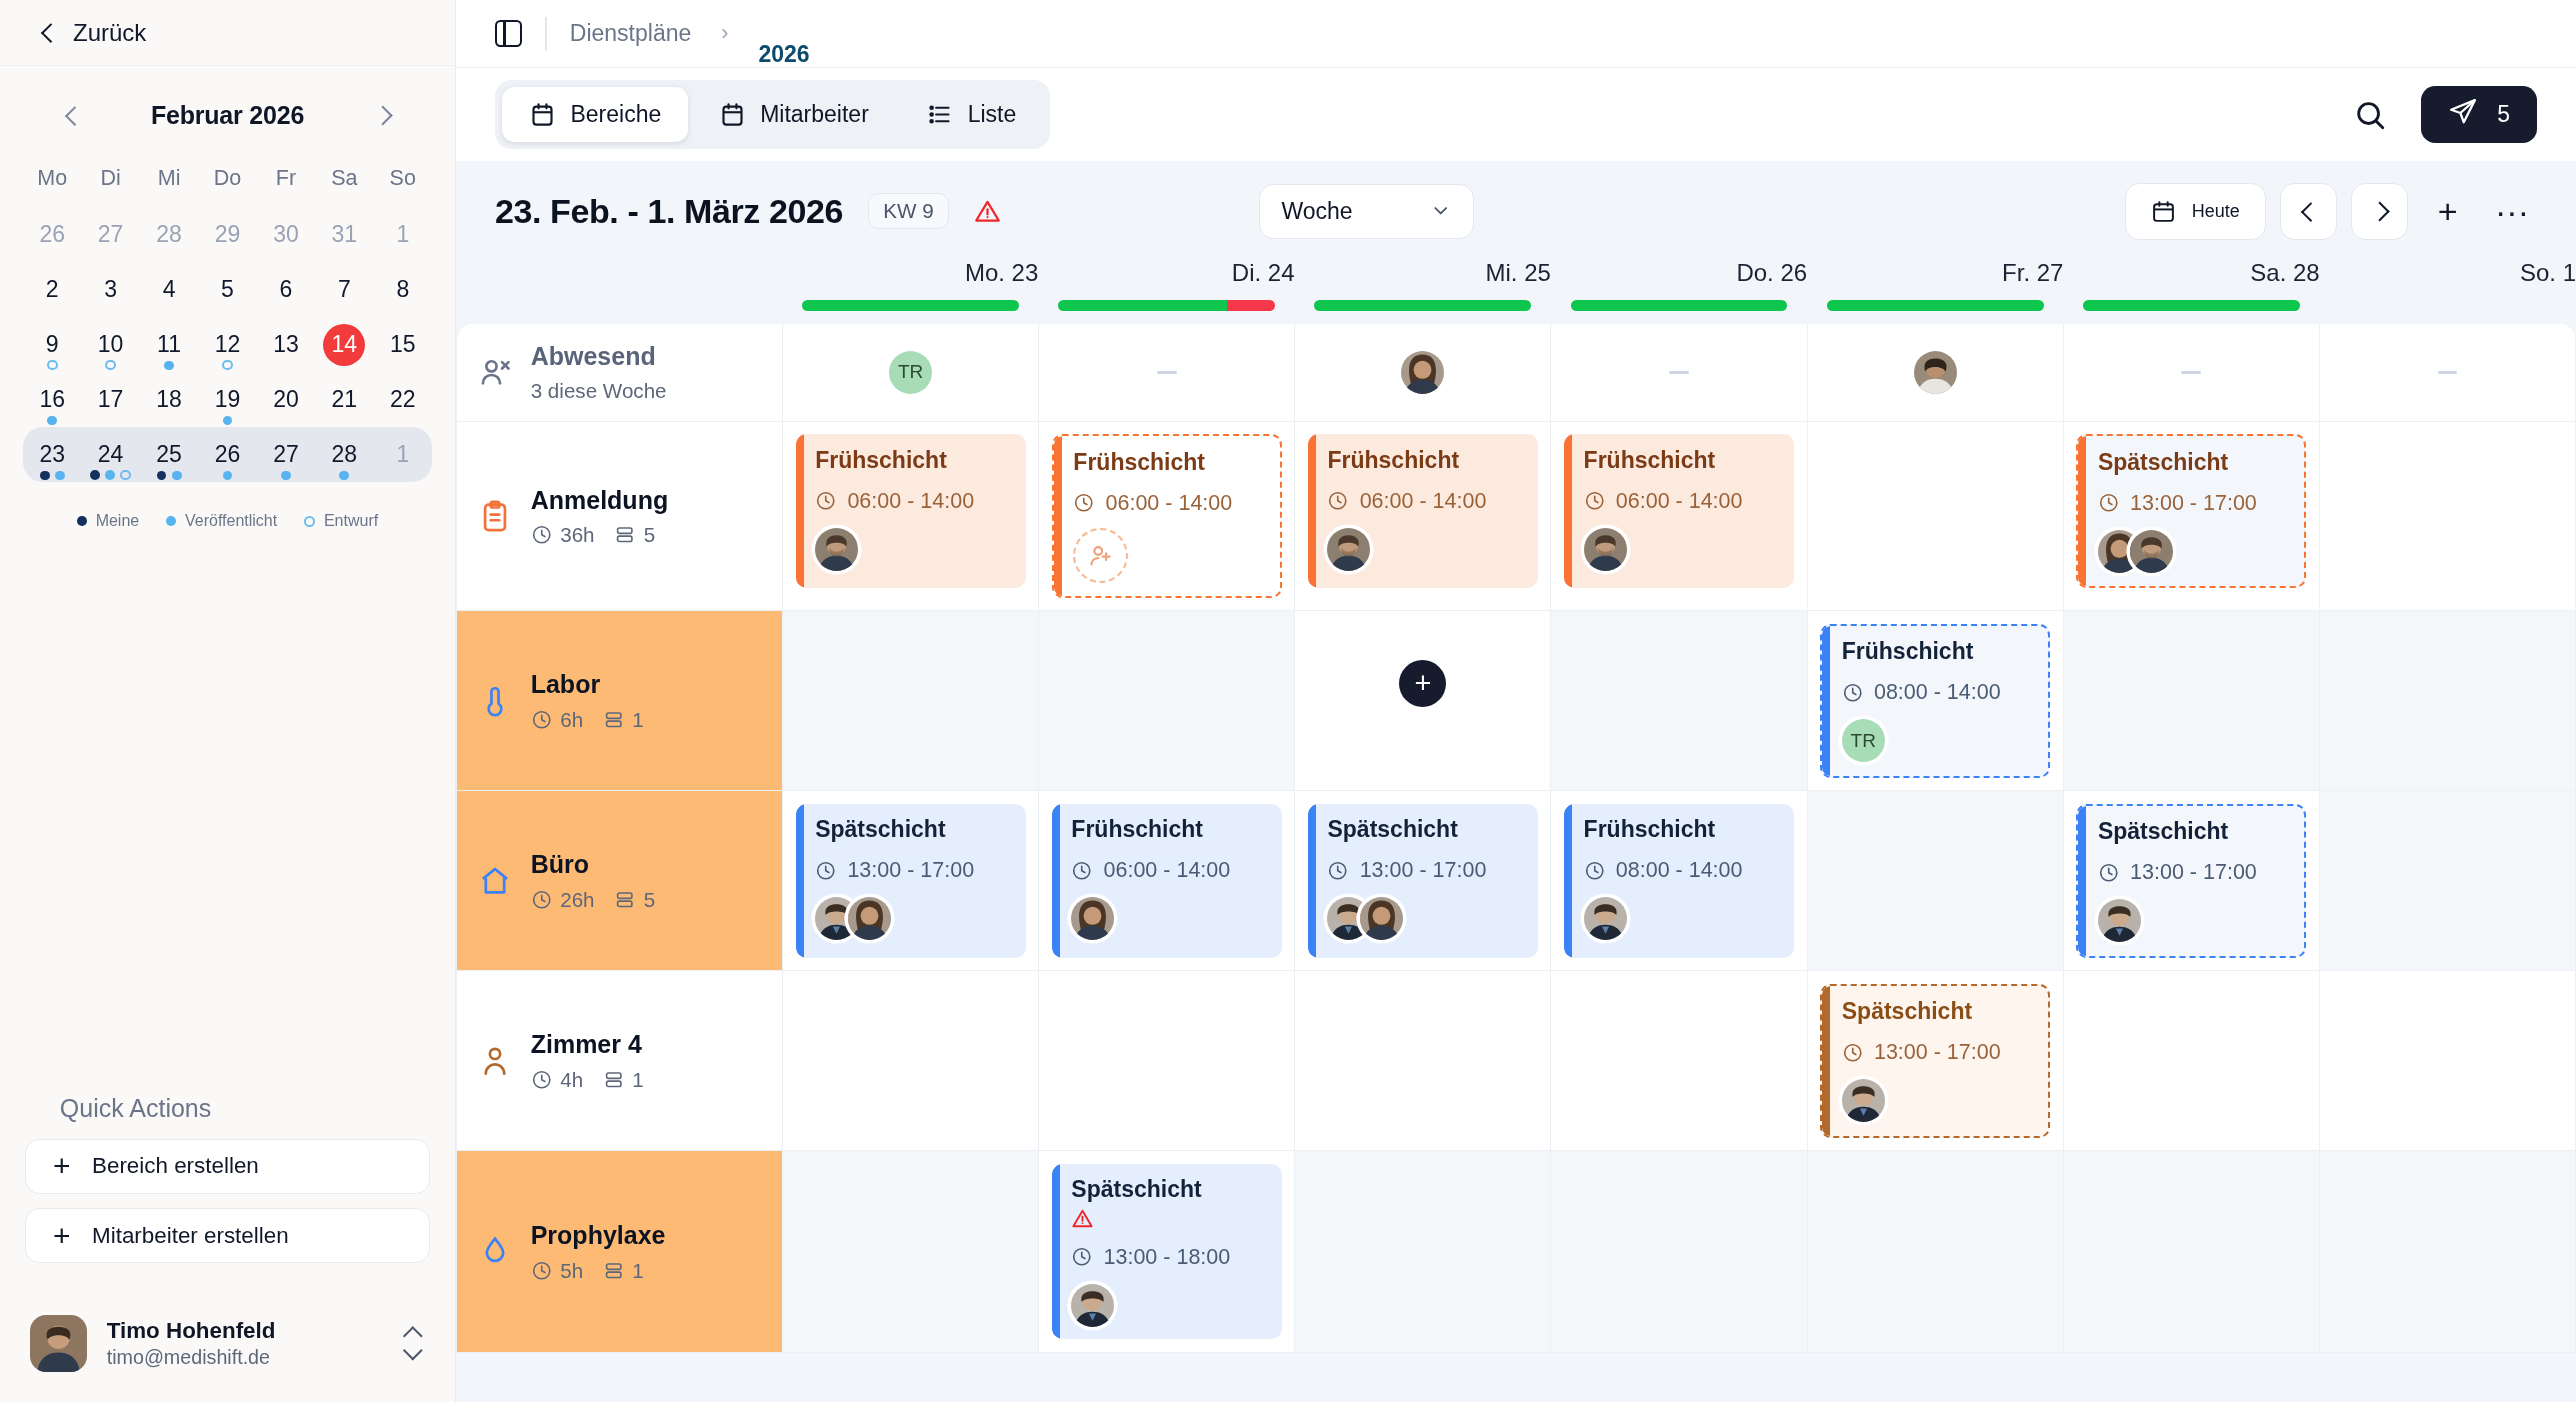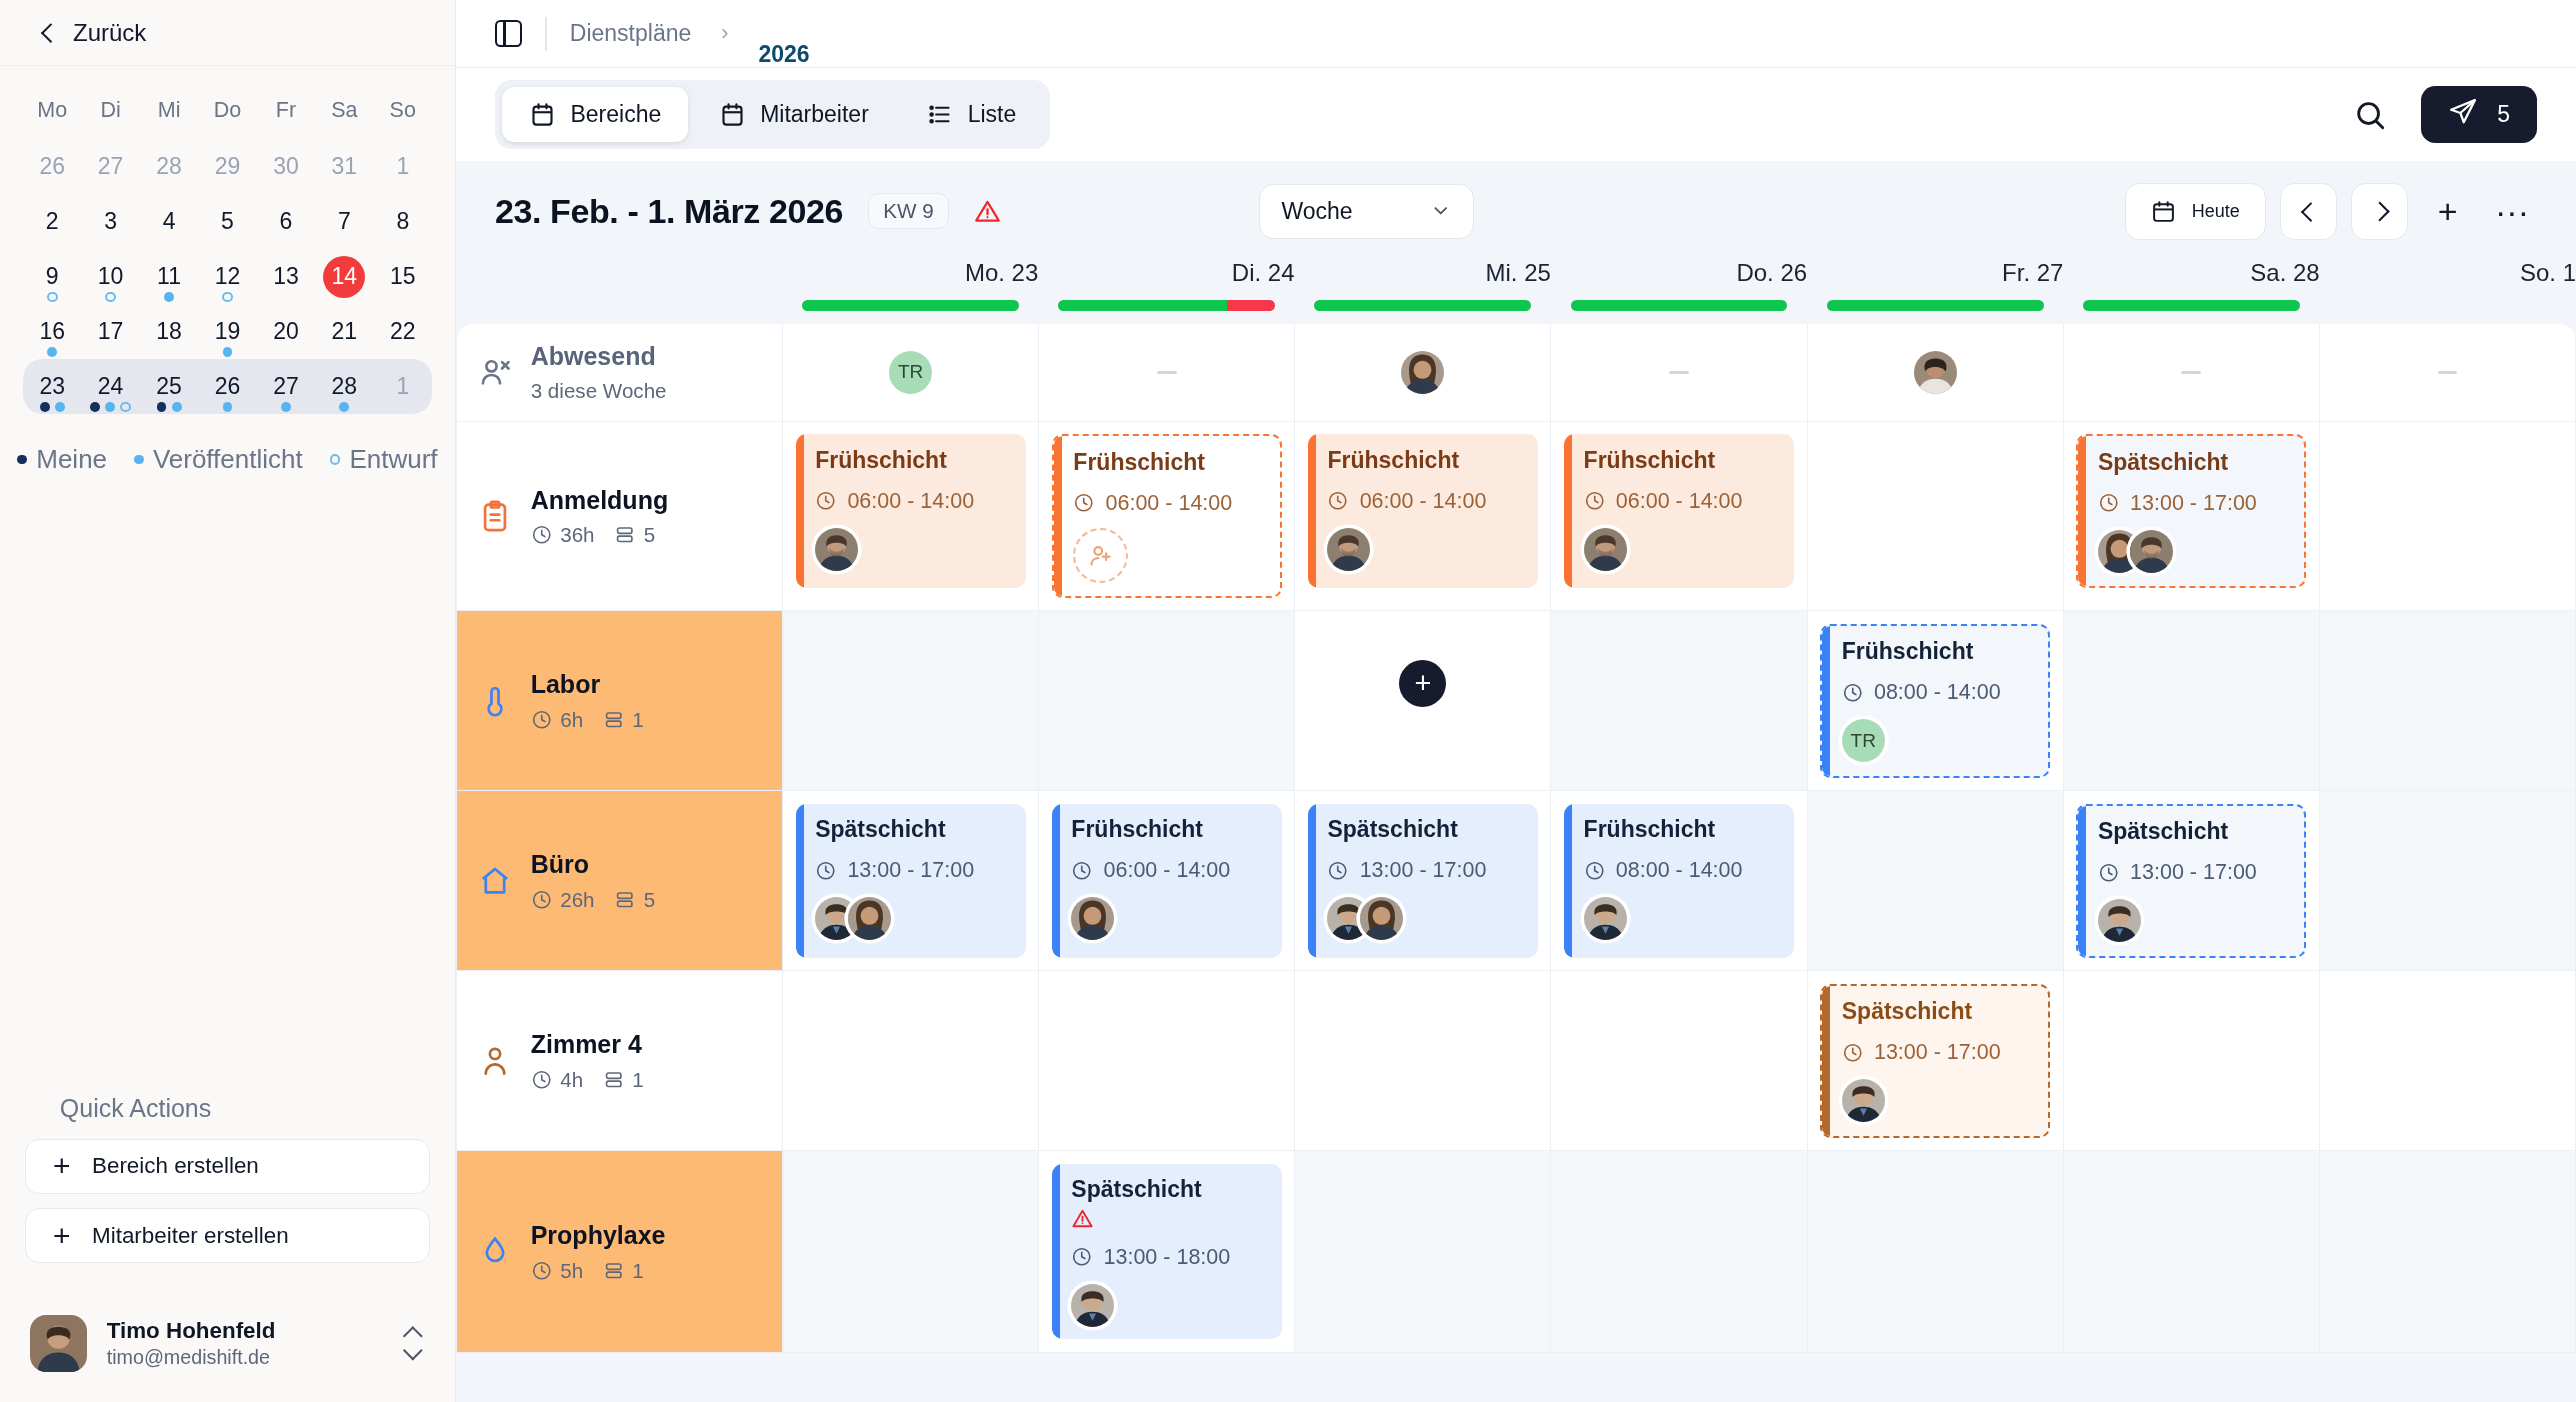--- a/index.html
+++ b/index.html
@@ -61,21 +61,21 @@
     display:flex; align-items:center; justify-content:center; font-weight:500;
   }
   .dots { position:absolute; bottom: 1.8px; display:flex; gap:5.4px; align-items:center; }
   .dot { width: 9.8px; height: 9.8px; border-radius: 50%; }
   .dot.mine { background: #14305c; }
   .dot.pub  { background: #58b4ef; }
   .dot.draft{ background: transparent; border: 2.7px solid #6cbcf0; width:10.7px; height:10.7px;}
 
   .legend {
     display:flex; align-items:center; gap: 27px; justify-content:center;
-    padding: 30px 0 0 0; font-size: 26px; color:#6b7589;
+    padding: 30px 0 0 0; font-size: 16px; color:#6b7589;
   }
   .legend .it { display:flex; align-items:center; gap: 9px; }
 
   .spacer { flex: 1 1 auto; }
 
   .qa { padding: 0 25px 18px 25px; }
   .qa-title { font-size: 25px; color: #6b7589; padding: 0 1.8px 16px 1.8px; margin-left: 33px; }
   .qa-btn {
     display:flex; align-items:center; gap: 21.5px;
     height: 55px; background:#fff; border:1.8px solid #e7e9ee; border-radius: 14.3px;
@@ -224,20 +224,29 @@
 <div class="app">
 
   <aside class="sidebar">
 
     <div class="sb-back">
       <span class="chev"></span>
       <span class="lbl">Zurück</span>
     </div>
 
     <div class="cal">
+      <div class="cal-head">
+        <span class="cal-nav">
+          <span class="chev grey"></span>
+        </span>
+        <span class="cal-title">Februar 2026</span>
+        <span class="cal-nav">
+          <span class="chev right grey"></span>
+        </span>
+      </div>
       <div class="cal-grid" id="cal-dow">
           <div class="cal-dow">Mo</div>
           <div class="cal-dow">Di</div>
           <div class="cal-dow">Mi</div>
           <div class="cal-dow">Do</div>
           <div class="cal-dow">Fr</div>
           <div class="cal-dow">Sa</div>
           <div class="cal-dow">So</div>
         </div>
       <div id="cal-weeks">

